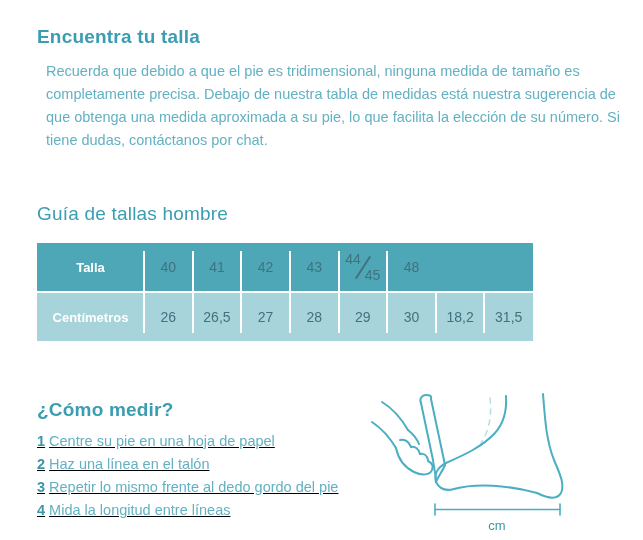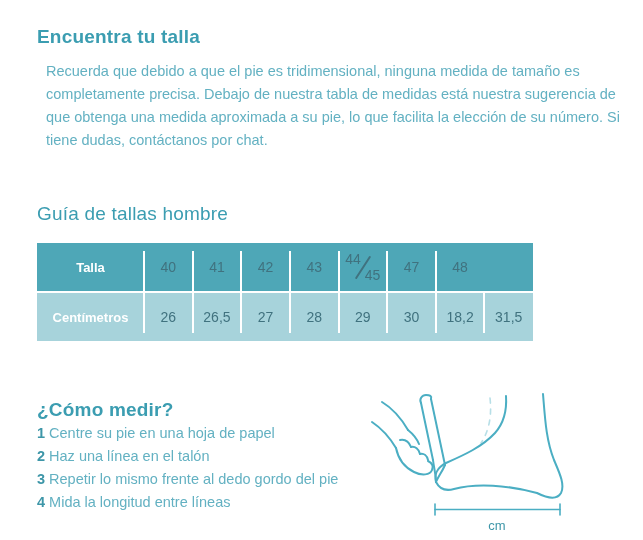--- a/index.html
+++ b/index.html
@@ -54,21 +54,21 @@
     width:2px; height:27px; background:#40727f; border-radius:1px;
     transform:rotate(33deg); margin:0 0;
   }
 
   
   .measure { margin-top:57px; display:flex; justify-content:space-between; align-items:flex-start; }
   .measure-left h3 {
     font-size:19px; line-height:24px; font-weight:bold;
     color:#3b9db1; letter-spacing:.2px;
   }
-  .steps { margin-top:0; list-style:none; }
+  .steps { margin-top:8px; list-style:none;text-decoration:underline; }
   .steps li {
     font-size:14.5px; line-height:23px; color:#63b1c2;
   }
   .steps .step-num { font-weight:bold; color:#3d96a8; margin-right:4px; }
   .measure-right { width:235px; margin-top:-10px; flex-shrink:0; }
 </style>
 </head>
 <body>
 
 <div class="page">
@@ -84,21 +84,20 @@
       <div class="tcell tlabel">Talla</div>
       <div class="tcell">40</div>
       <div class="tcell">41</div>
       <div class="tcell">42</div>
       <div class="tcell">43</div>
       <div class="tcell split-cell">
         <span class="split-top">44</span>
         <span class="slash"></span>
         <span class="split-bottom">45</span>
       </div>
-      <div class="tcell">47</div>
       <div class="tcell">48</div>
     </div>
     <div class="tdivider"></div>
     <div class="trow row-cm">
       <div class="tcell tlabel">Centímetros</div>
       <div class="tcell">26</div>
       <div class="tcell">26,5</div>
       <div class="tcell">27</div>
       <div class="tcell">28</div>
       <div class="tcell">29</div>

